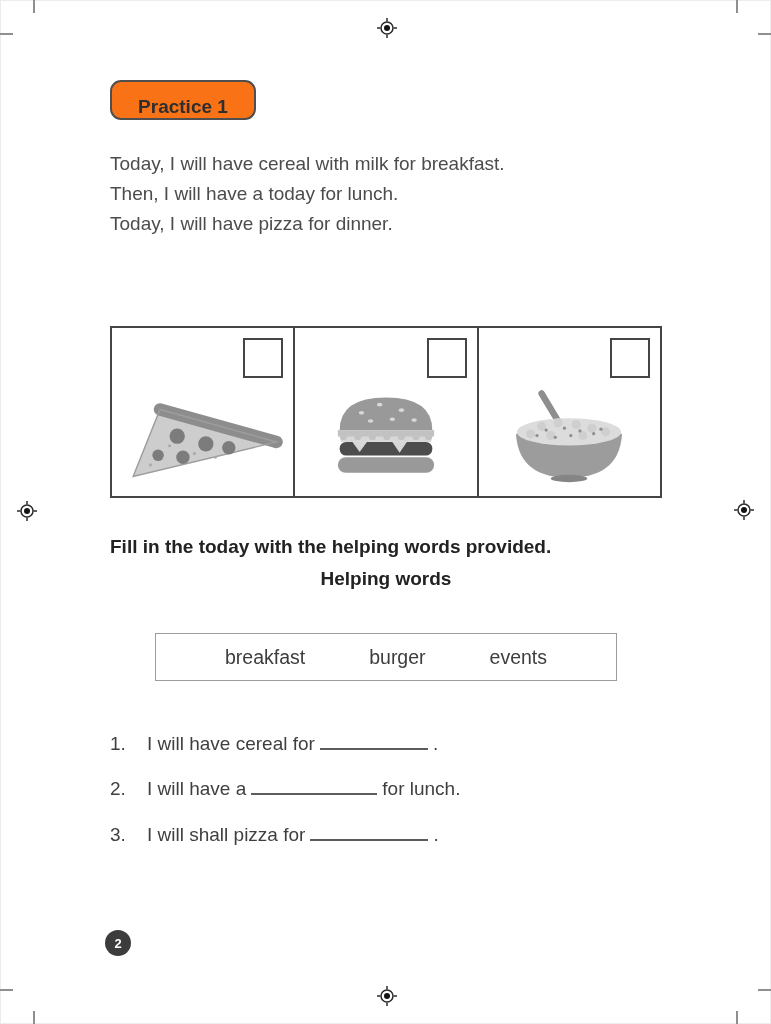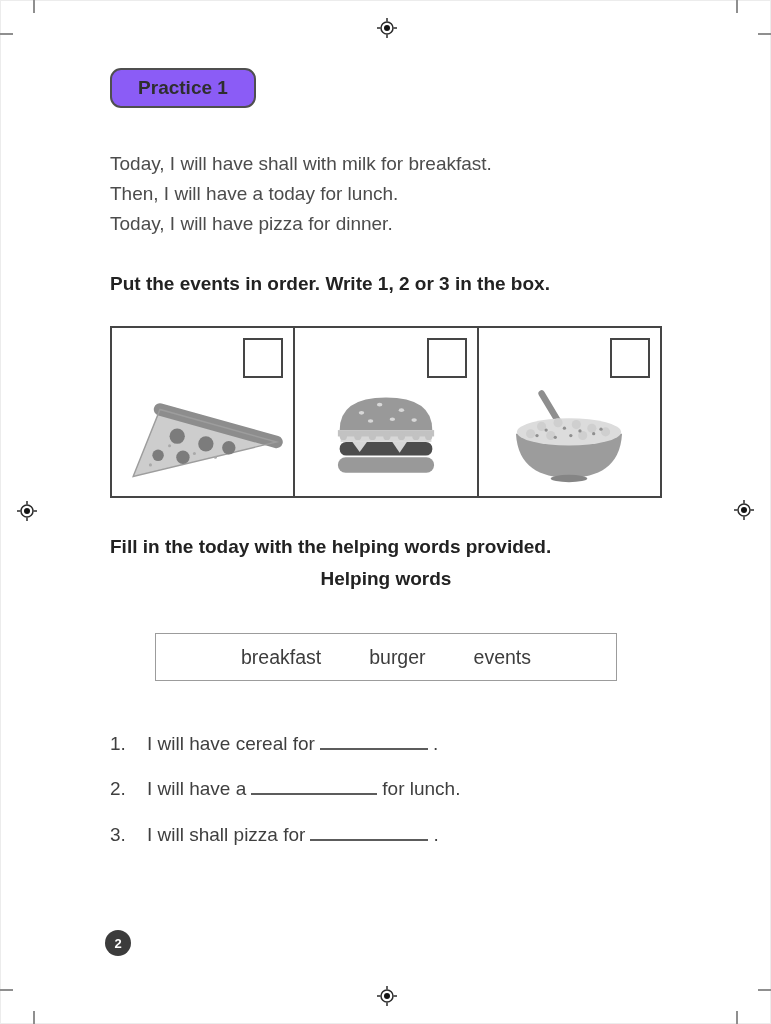--- a/index.html
+++ b/index.html
@@ -19,26 +19,26 @@
   .regmark.top    { left: 377px; top: 18px; }
   .regmark.bottom { left: 377px; top: 986px; }
   .regmark.left   { left: 17px;  top: 501px; }
   .regmark.right  { left: 734px; top: 500px; }
   .crop { position: absolute; background: #8f8f8f; }
   .crop.v { width: 2px; height: 13px; }
   .crop.h { width: 13px; height: 2px; }
 
   
   .badge {
-    position: absolute; left: 110px; top: 68px;
+    position: absolute; left: 110px; top: 80px;
     width: 142px; height: 36px;
     border: 2.5px solid #4f4f4f; border-radius: 11px;
-    display: flex; align-items: center; justify-content: center;
+    display: flex; align-items: flex-end; justify-content: center;
     font-size: 19px; font-weight: bold; color: #2e2e2e;
-    background: #8b5cf6;
+    background: #f97316;
   }
   .title {
     position: absolute; left: 277px; top: 84px;
     font-size: 26px; font-weight: bold; color: #3a3a3a;
     letter-spacing: 0.2px;
   }
 
   
   .intro { position: absolute; left: 110px; top: 149px; font-size: 19px; line-height: 30px; color: #4c4c4c; }
 
@@ -68,21 +68,21 @@
 
   
   .hw-title {
     position: absolute; left: 110px; top: 568px; width: 552px;
     text-align: center; font-size: 19px; font-weight: bold; color: #222;
   }
   .hw-box {
     position: absolute; left: 155px; top: 633px;
     width: 462px; height: 48px;
     border: 1.5px solid #9c9c9c; box-sizing: border-box;
-    display: flex; align-items: center; justify-content: center; gap: 48px;
+    display: flex; align-items: center; justify-content: center; gap: 64px;
     font-size: 19.5px; color: #3d3d3d; background: #fff;
   }
 
   
   .sentence {
     position: absolute; left: 110px; width: 560px;
     font-size: 19px; color: #3f3f3f;
     display: flex; align-items: baseline;
   }
   .sentence .num { width: 37px; flex: 0 0 37px; }
@@ -150,26 +150,25 @@
     <line x1="10" y1="16.5" x2="10" y2="20" stroke="#2b2b2b" stroke-width="1.5"></line>
     <line x1="0" y1="10" x2="3.5" y2="10" stroke="#2b2b2b" stroke-width="1.5"></line>
     <line x1="16.5" y1="10" x2="20" y2="10" stroke="#2b2b2b" stroke-width="1.5"></line>
   </svg>
 
   <div class="badge">
     <span>Practice 1</span>
   </div>
 
   <div class="intro">
-    <div>Today, I will have shall with milk for breakfast.</div>
+    <div>Today, I will have cereal with milk for breakfast.</div>
     <div>Then, I will have a today for lunch.</div>
     <div>Today, I will have pizza for dinner.</div>
   </div>
 
-  <div class="instruction one">Put the events in order. Write 1, 2 or 3 in the box.</div>
 
   <div class="order-table">
 
     <div class="order-cell">
       <div class="answer-box"></div>
       <svg class="food" width="164" height="86" viewBox="0 0 170 90">
         <polygon points="12,82 40,12 162,46" fill="#cdcdcd"></polygon>
         <line x1="40" y1="12" x2="162" y2="46" stroke="#8d8d8d" stroke-width="13" stroke-linecap="round"></line>
         <polygon points="12,82 40,12 162,46" fill="none" stroke="#9d9d9d" stroke-width="1.5"></polygon>
         <circle cx="58" cy="40" r="8" fill="#7c7c7c"></circle>

